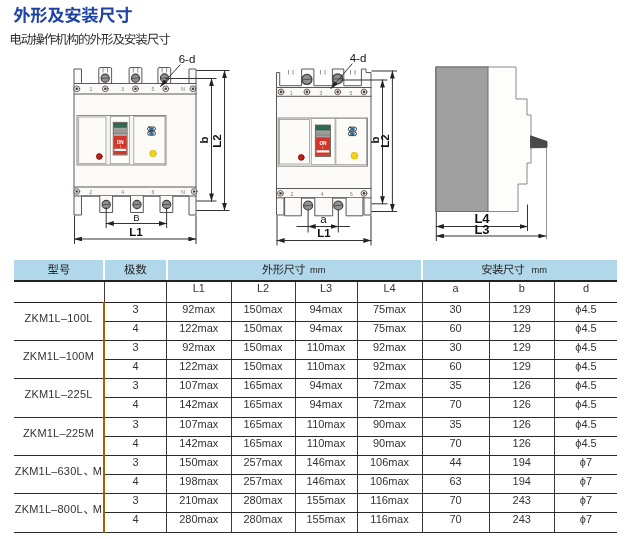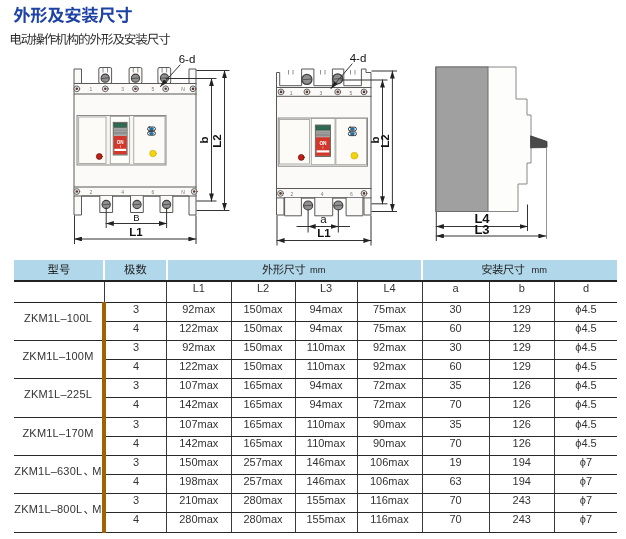--- a/index.html
+++ b/index.html
@@ -10,21 +10,21 @@
           font-size:11px;color:#333;text-align:center;}
   table.t td{padding:0;overflow:hidden;white-space:nowrap;vertical-align:top;}
   .hd td{background:#b0d7ea;height:20px;border-bottom:2px solid #222;}
   .hd td+td{border-left:2px solid #fff;}
   .sub td{padding-top:2px;height:19.6px;border-bottom:1px solid #222;}
   .sub td+td{border-left:1px solid #3a3a3a;}
   .d td{padding-top:1px;height:18.18px;border-bottom:1px solid #2a2a2a;}
   .d td+td{border-left:1px solid #3a3a3a;}
   td.m .dd{display:inline-block;width:10px;}
   td.m{padding-top:9px !important;}
-  td.m{border-bottom:1px solid #2a2a2a;border-right:4px solid #a16207;letter-spacing:0.2px;}
+  td.m{border-bottom:1px solid #2a2a2a;border-right:2px solid #a16207;letter-spacing:0.2px;}
 </style>
 </head>
 <body>
 <svg width="626" height="258" viewBox="0 0 626 258">
 <defs>
 <marker id="ah" viewBox="0 0 10 6" refX="9.5" refY="3" markerWidth="8" markerHeight="4.8" orient="auto-start-reverse">
         <path d="M0 0 L10 3 L0 6 Z" fill="#222"></path>
       </marker>
 </defs>
 <g stroke-linecap="square">
@@ -403,21 +403,21 @@
         <td>142max</td>
         <td>165max</td>
         <td>94max</td>
         <td>72max</td>
         <td>70</td>
         <td>126</td>
         <td>ϕ4.5</td>
       </tr>
 
 <tr class="d">
-        <td class="m" rowspan="2">ZKM1L–170M</td>
+        <td class="m" rowspan="2">ZKM1L–225M</td>
         <td>3</td>
         <td>107max</td>
         <td>165max</td>
         <td>110max</td>
         <td>90max</td>
         <td>35</td>
         <td>126</td>
         <td>ϕ4.5</td>
       </tr>
 <tr class="d">
@@ -431,21 +431,21 @@
         <td>ϕ4.5</td>
       </tr>
 
 <tr class="d">
         <td class="m" rowspan="2">ZKM1L–630L<span class="dd"></span>M</td>
         <td>3</td>
         <td>150max</td>
         <td>257max</td>
         <td>146max</td>
         <td>106max</td>
-        <td>19</td>
+        <td>44</td>
         <td>194</td>
         <td>ϕ7</td>
       </tr>
 <tr class="d">
         <td>4</td>
         <td>198max</td>
         <td>257max</td>
         <td>146max</td>
         <td>106max</td>
         <td>63</td>

